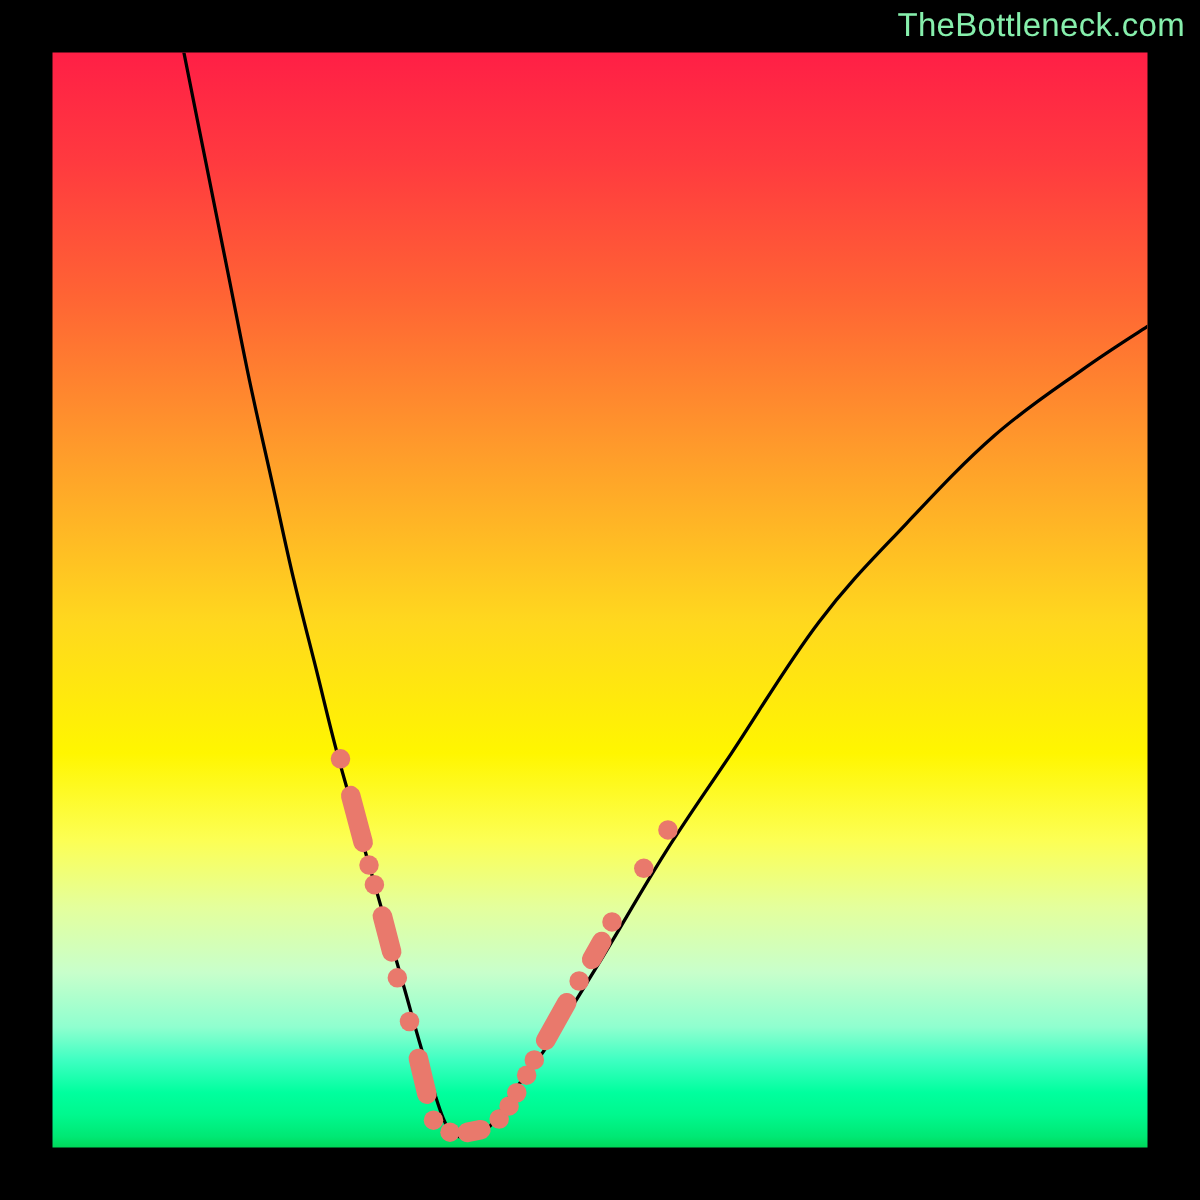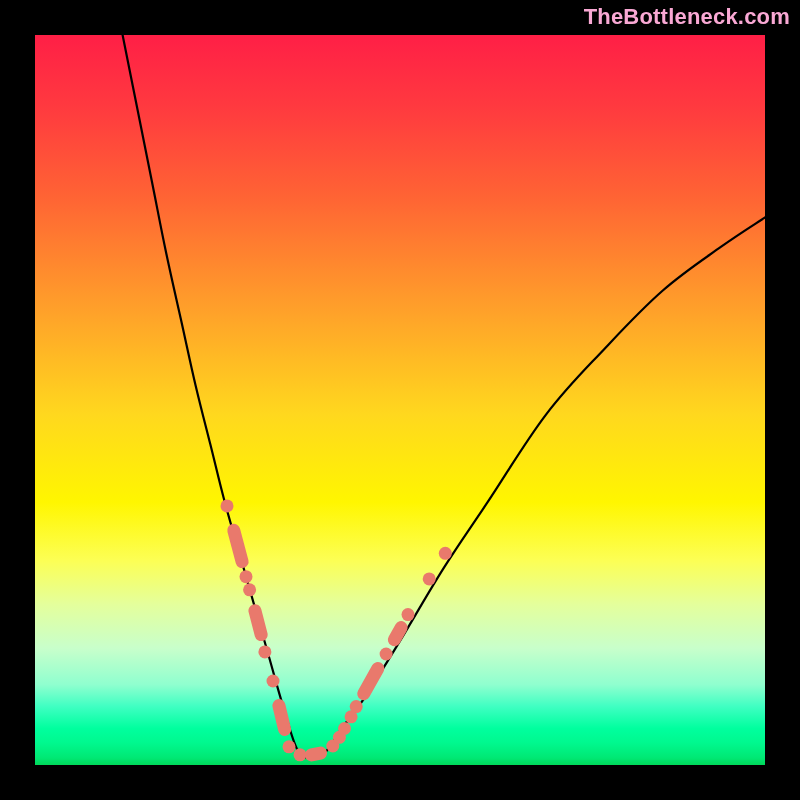--- a/index.html
+++ b/index.html
@@ -15,22 +15,22 @@
     position: relative;
     width: 800px;
     height: 800px;
     background: #000;
   }
   .watermark {
     position: absolute;
     top: 4px;
     right: 10px;
     font-size: 22px;
-    color: #f9a8d4;
-    font-weight: 700;
+    color: #86efac;
+    font-weight: 400;
     letter-spacing: 0.2px;
     z-index: 10;
   }
   .plot-area {
     position: absolute;
     left: 35px;
     top: 35px;
     width: 730px;
     height: 730px;
     background: linear-gradient(to bottom,

